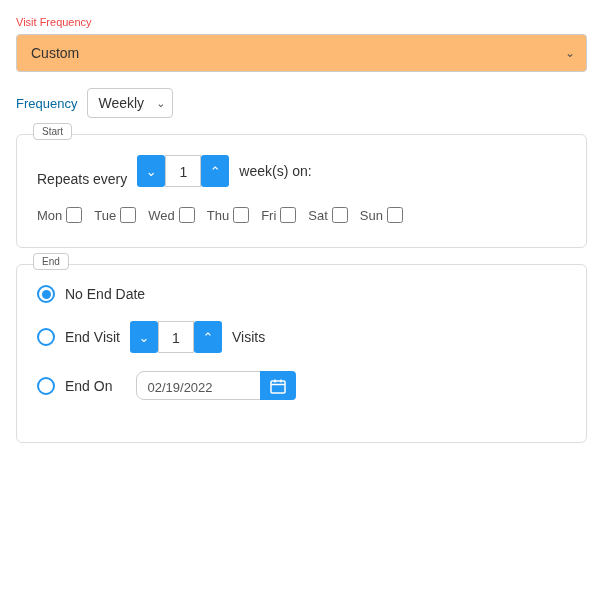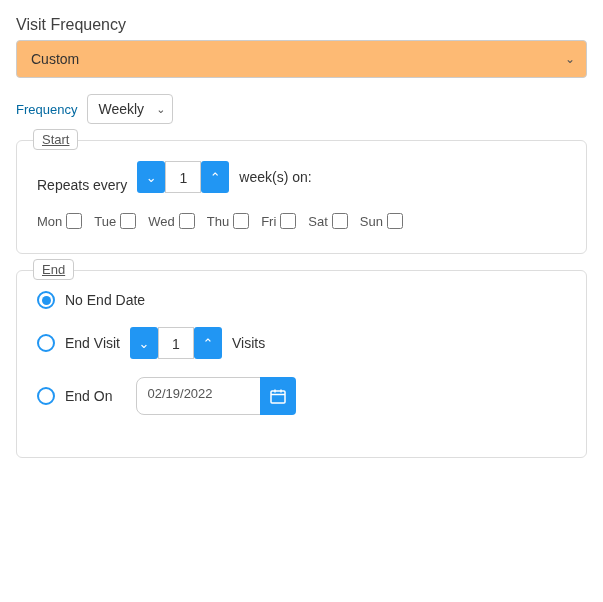--- a/index.html
+++ b/index.html
@@ -7,22 +7,22 @@
       font-family: Arial, sans-serif;
       background: #fff;
       color: #333;
       font-size: 14px;
       width: 603px;
       min-height: 602px;
       padding: 16px;
     }
 
     .section-label {
-      color: #404040;
-      font-size: 16px;
+      color: #ef4444;
+      font-size: 11px;
       margin-bottom: 6px;
     }
 
     .dropdown-container {
       position: relative;
       margin-bottom: 16px;
     }
 
     .dropdown-select {
       width: 100%;
@@ -94,23 +94,22 @@
     }
 
     .card-label {
       position: absolute;
       top: -12px;
       left: 16px;
       background: #fff;
       padding: 2px 8px;
       border: 1px solid #ccc;
       border-radius: 4px;
-      font-size: 13px;
-      color: #555;
-      text-decoration: underline;
+      font-size: 10px;
+      color: #555;
     }
 
     .repeats-row {
       display: flex;
       align-items: center;
       gap: 10px;
       margin-bottom: 20px;
     }
 
     .repeats-text {
@@ -231,21 +230,21 @@
       gap: 24px;
     }
 
     .date-input-container {
       position: relative;
       display: inline-flex;
       align-items: center;
     }
 
     .date-input {
-      padding: 8px 40px 13px 10px;
+      padding: 8px 40px 4px 10px;
       border: 1px solid #ccc;
       border-radius: 8px;
       font-size: 13px;
       color: #555;
       width: 160px;
     }
 
     .calendar-icon-btn {
       position: absolute;
       right: 0;

